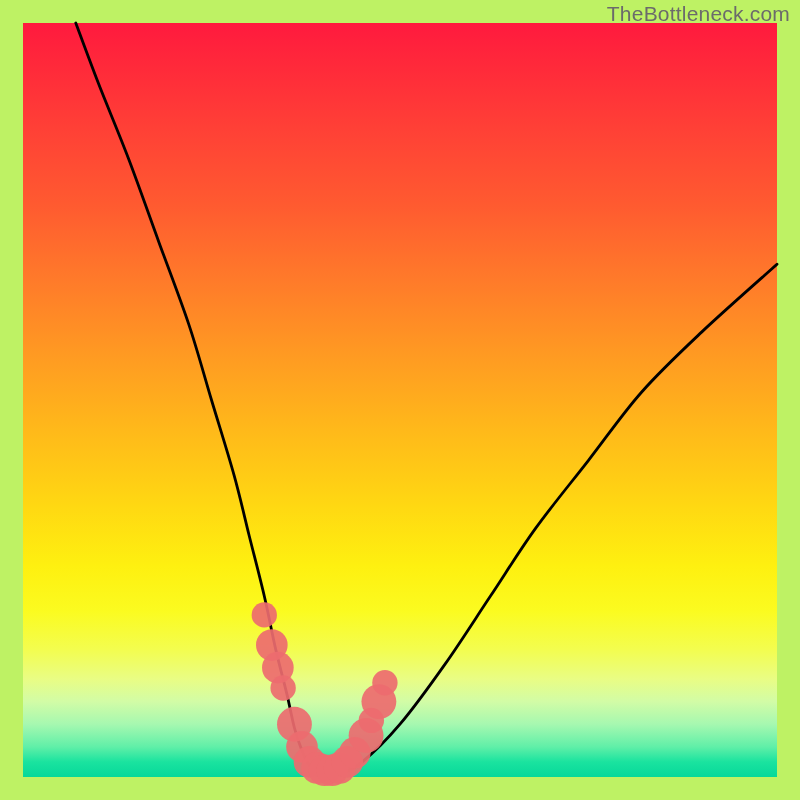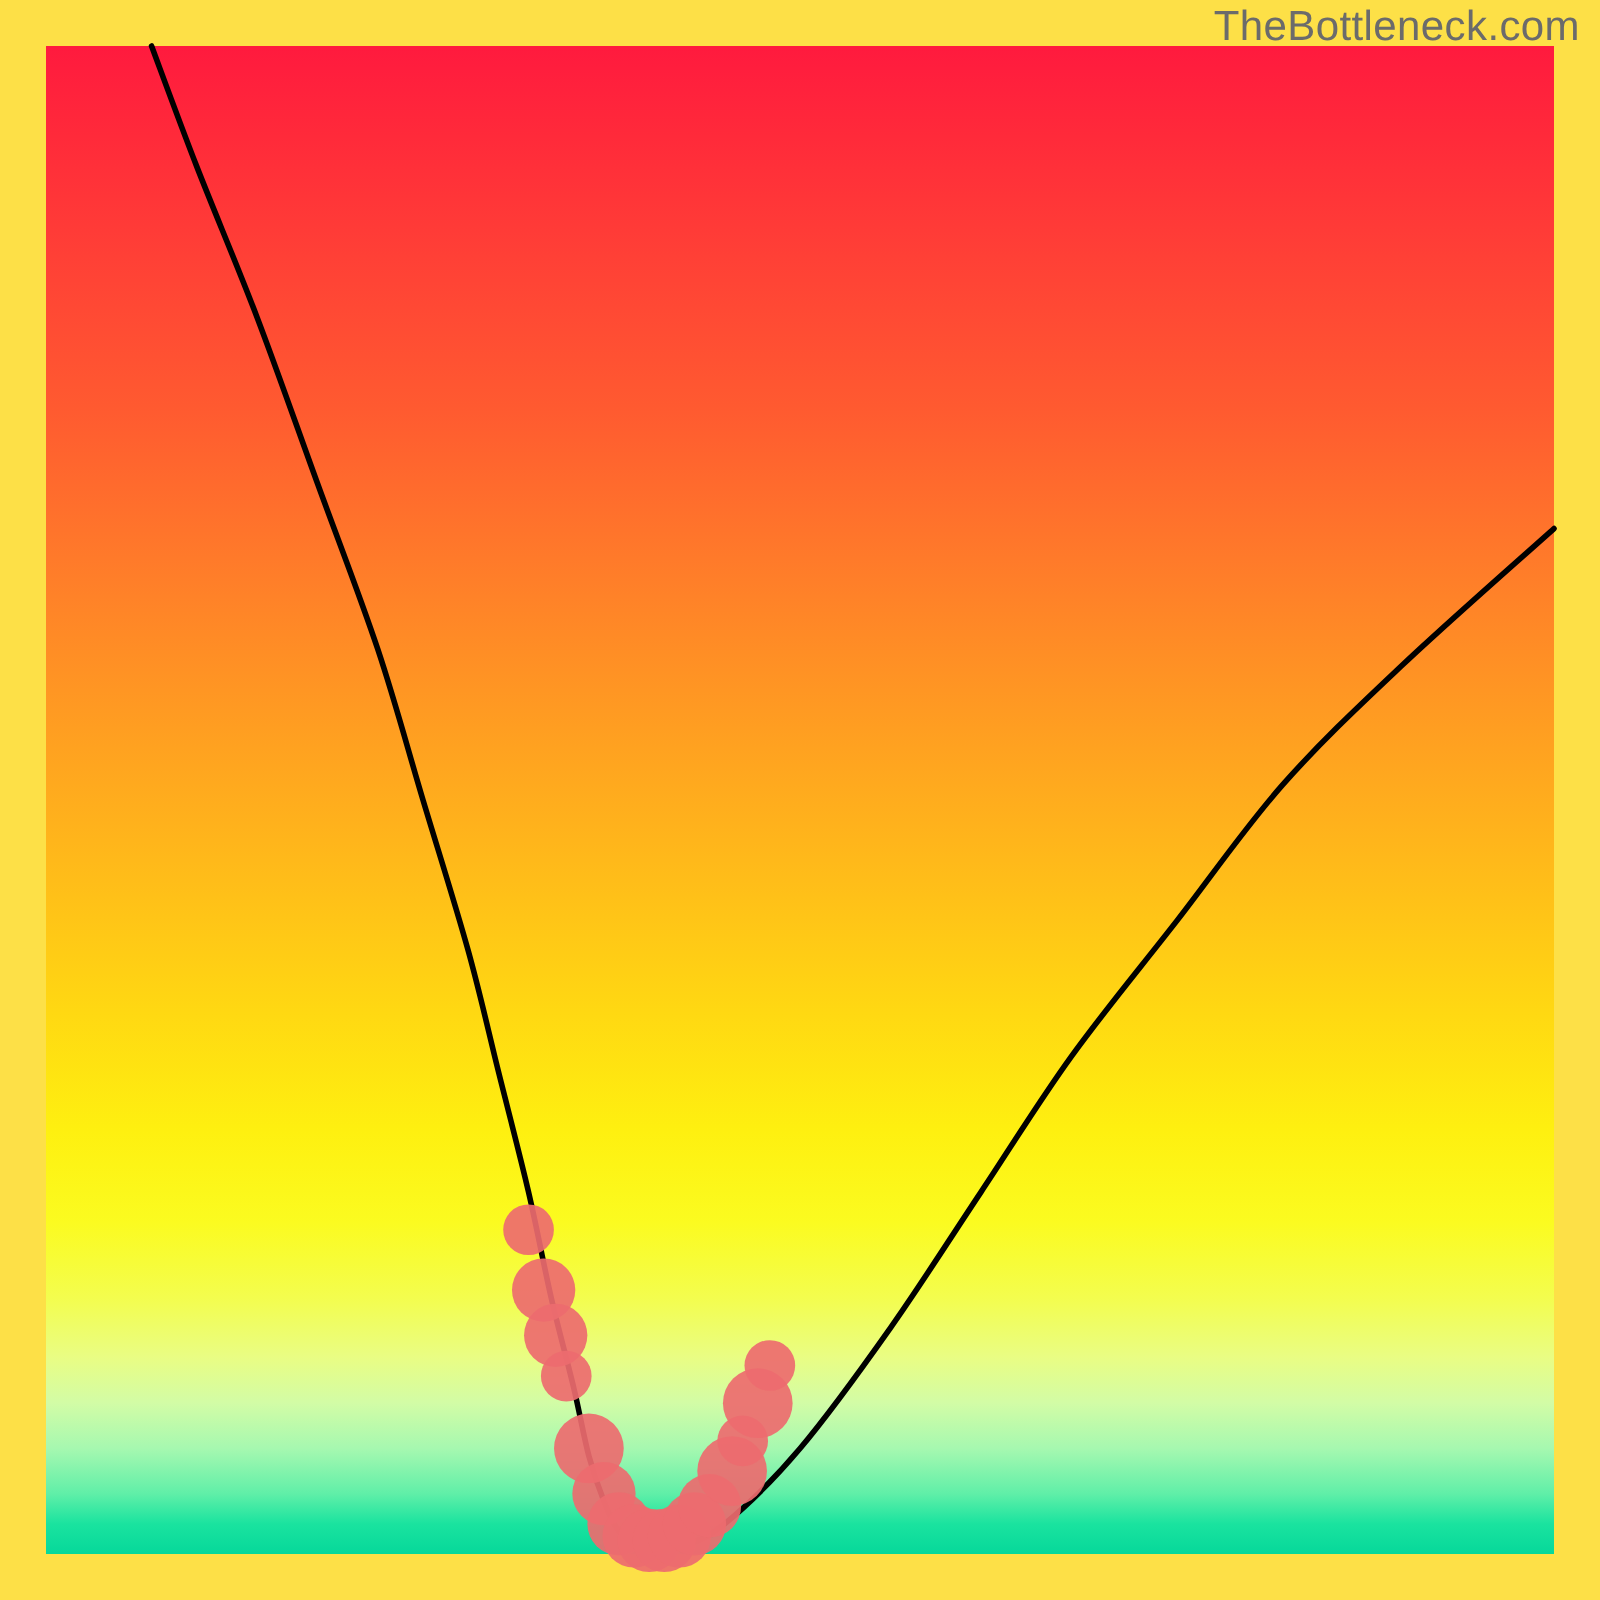--- a/index.html
+++ b/index.html
@@ -8,21 +8,21 @@
     width: 800px;
     height: 800px;
     background: #000;
     font-family: Arial, Helvetica, sans-serif;
     overflow: hidden;
   }
   .frame {
     position: absolute;
     left: 0; top: 0;
     width: 800px; height: 800px;
-    background: #fde047;
+    background: #bef264;
   }
   .plot-area {
     position: absolute;
     left: 23px;
     top: 23px;
     width: 754px;
     height: 754px;
     
     background: linear-gradient(to bottom,
       #ff1a3e 0%,

